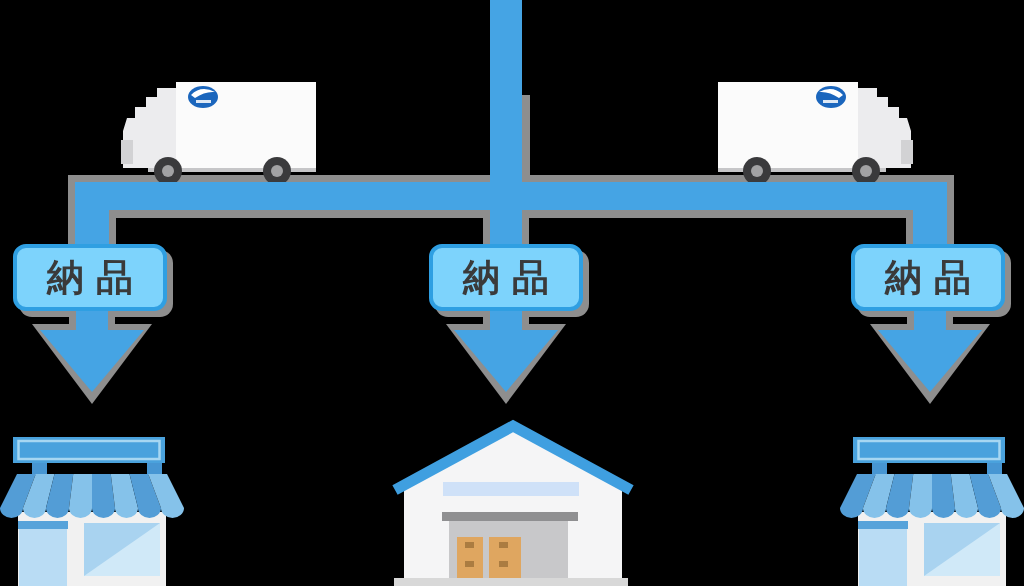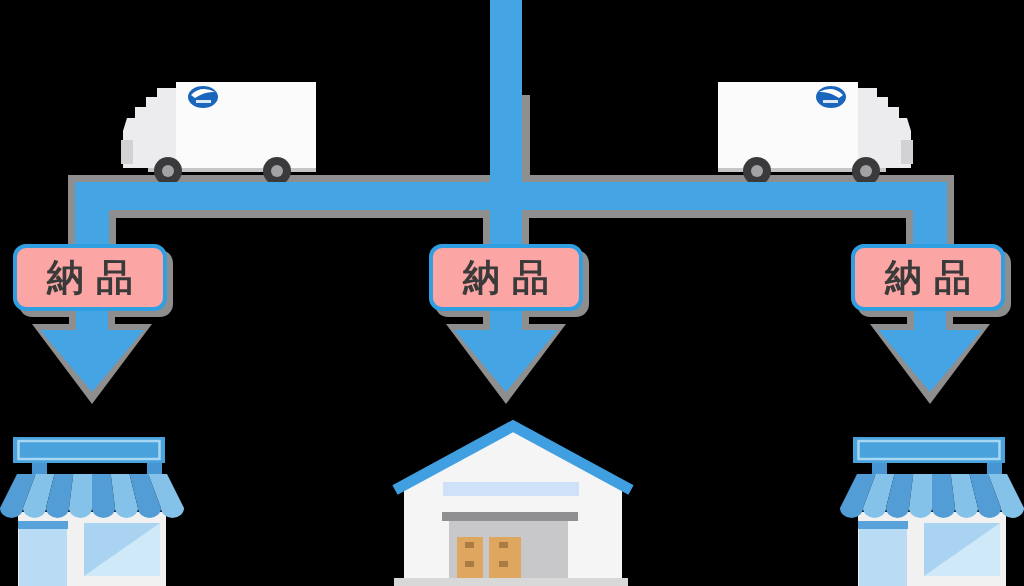--- a/index.html
+++ b/index.html
@@ -8,21 +8,21 @@
     background:#000;
     overflow:hidden;
     font-family:"DejaVu Sans","Liberation Sans",sans-serif;
     position:relative;
   }
   .stage{position:absolute;left:0;top:0;width:1024px;height:586px;}
   .stage svg{position:absolute;left:0;top:0;display:block;}
   .label-box{
     position:absolute;
     width:154px;height:67px;
-    background:#fca5a5;
+    background:#7dd3fc;
     border:4px solid #2f9fe2;
     border-radius:13px;
     box-sizing:border-box;
     display:flex;align-items:center;justify-content:center;
   }
   .label-box span{
     font-size:37px;
     font-weight:bold;
     color:#3a3a3a;
     letter-spacing:12px;

